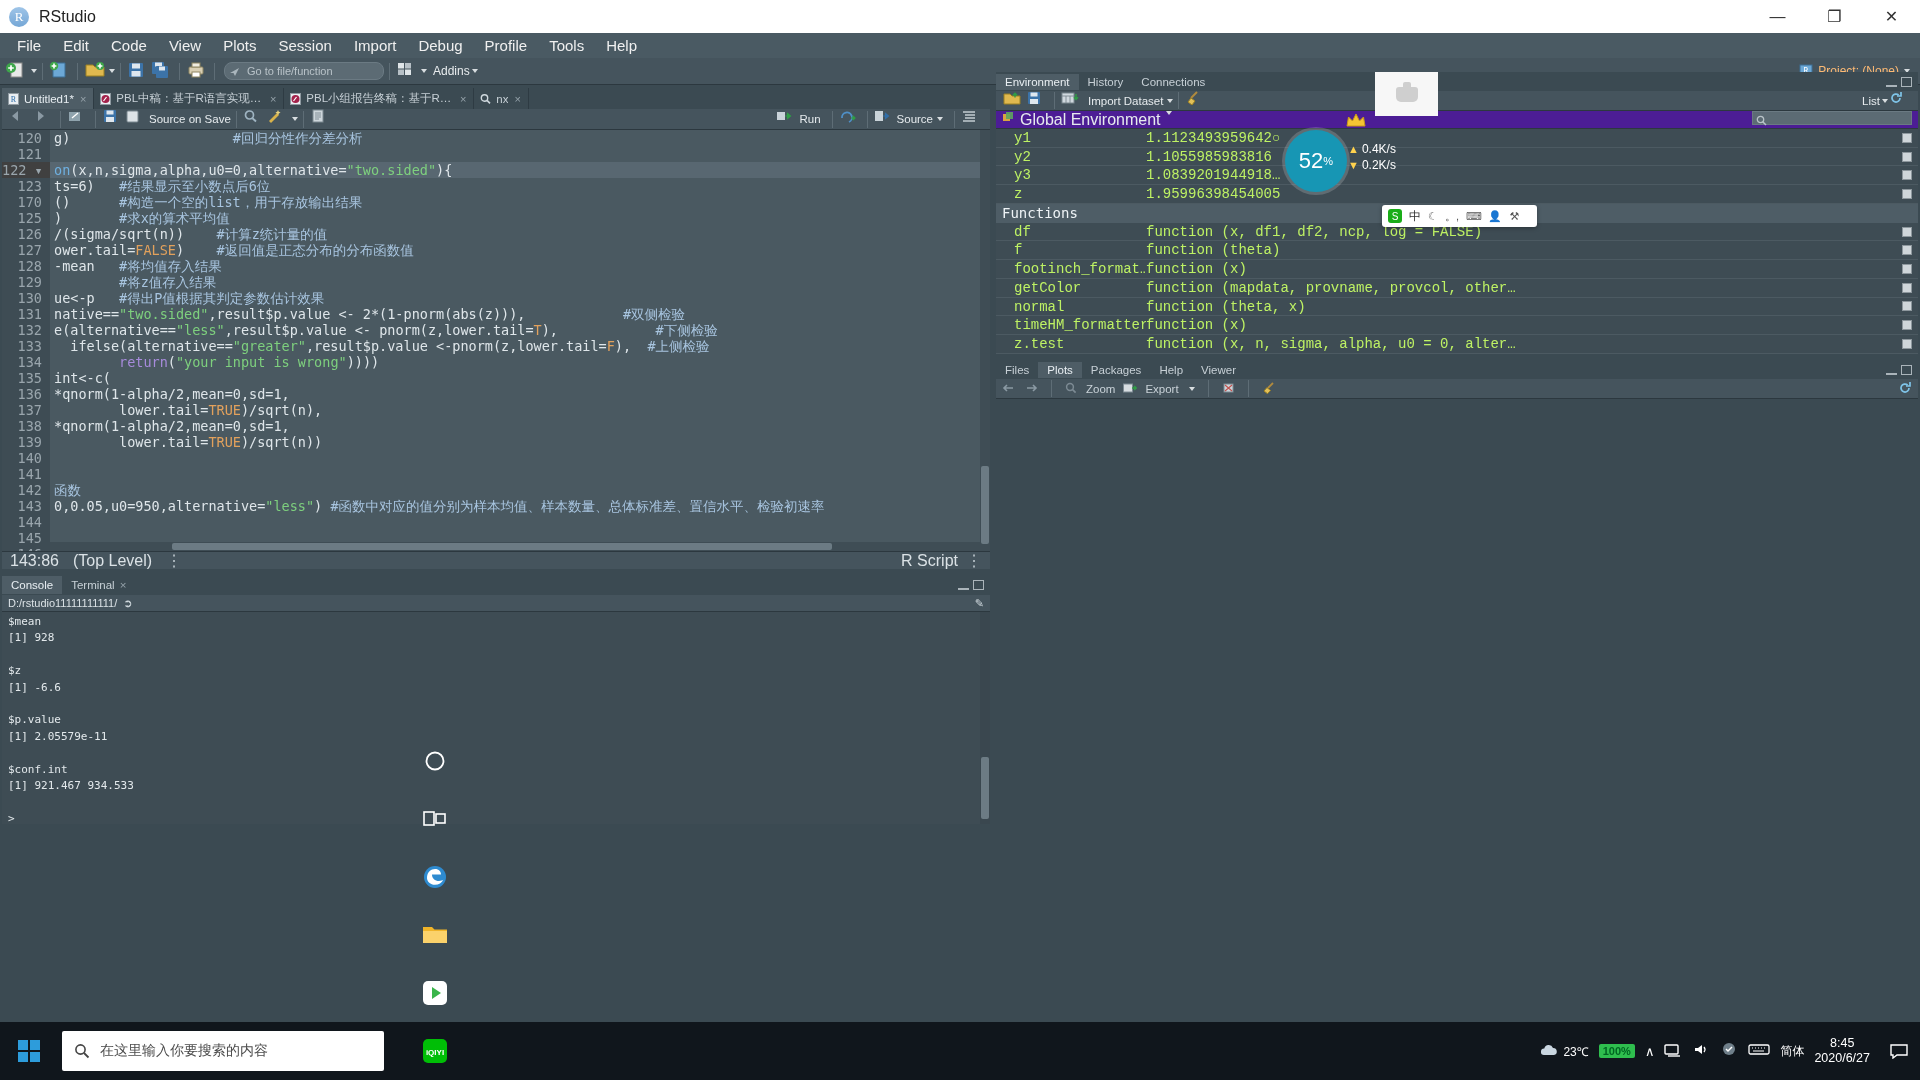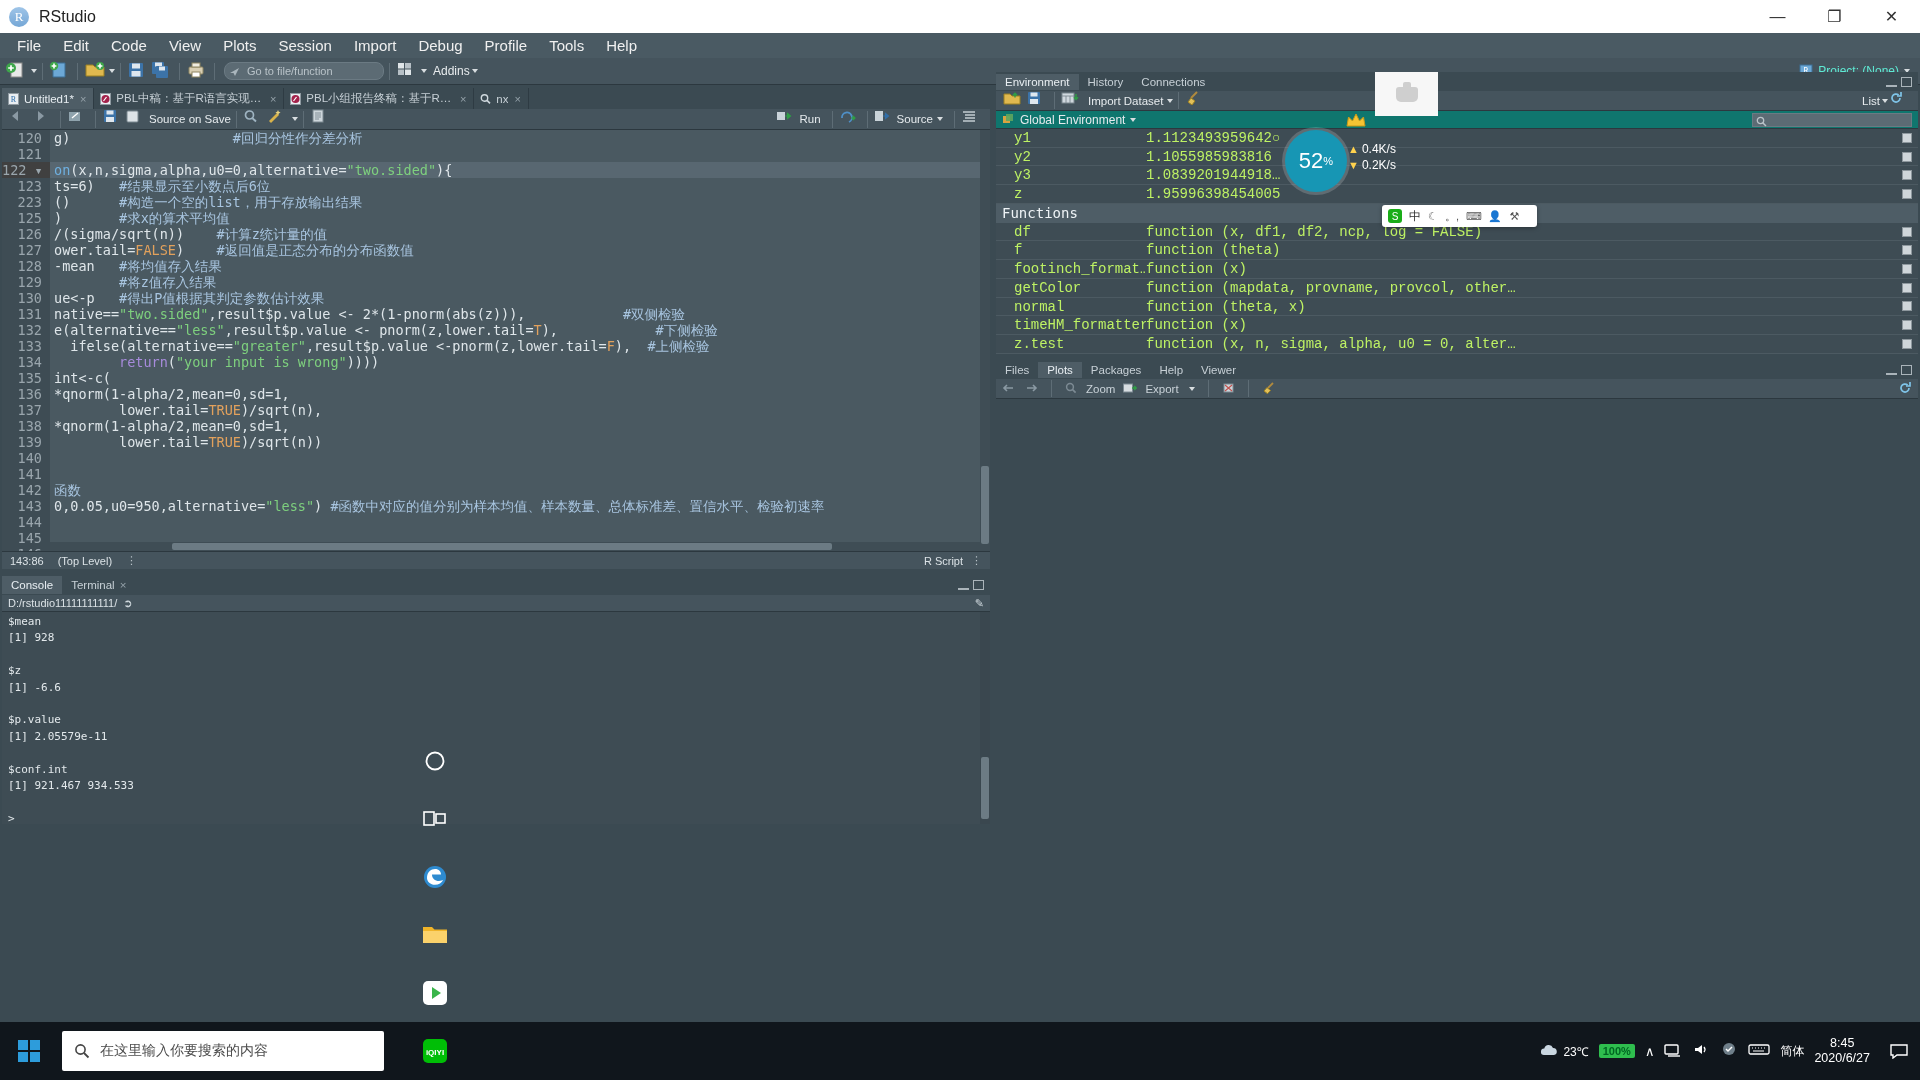--- a/index.html
+++ b/index.html
@@ -48,21 +48,21 @@
   .tbi { width:22px;height:20px; margin:0 1px; position:relative; display:inline-block;}
   .tsep { width:1px;height:17px;background:#5e6d76; margin:0 5px;}
   .caret { width:0;height:0;border-left:3px solid transparent;border-right:3px solid transparent;
            border-top:4px solid #d8dde0; display:inline-block; margin-left:2px; vertical-align:middle;}
   .gotofile {
     width:160px;height:18px;background:#5c6b74;border:1px solid #6b7a83;border-radius:8px;
     display:flex;align-items:center;padding-left:4px; margin-left:4px;
   }
   .gotofile span { color:#b9c3c9; font-size:11px; margin-left:6px;}
   .addins { color:#e8ecee; font-size:12px; margin-left:6px;}
-  .proj-right { margin-left:auto; margin-right:10px; color:#5eead4; font-size:12px; display:flex;align-items:center;}
+  .proj-right { margin-left:auto; margin-right:10px; color:#fdba74; font-size:12px; display:flex;align-items:center;}
 
   
   .pane { position:absolute; background:#3b4a52; }
 
   
   #source-pane { left:2px; top:88px; width:988px; height:483px; }
   .tabrow { height:21px; background:#3b4a52; display:flex; align-items:flex-end; }
   .etab {
     height:21px; display:flex; align-items:center; padding:0 7px 0 6px;
     font-size:11.5px; color:#c7d0d6; background:#3b4a52;
@@ -98,21 +98,21 @@
   .c-fn  { color:#6fb0e0; }
   .c-pur { color:#a78bdc; }
 
   .ed-scroll { position:absolute; right:0; top:0; width:10px; height:421px; background:#3f4d55;}
   .ed-thumb { position:absolute; right:1px; top:336px; width:8px; height:78px; background:#6c7b84; border-radius:2px;}
   .ed-hscroll { position:absolute; left:48px; bottom:0; height:9px; right:10px; background:#3f4d55;}
   .ed-hthumb { position:absolute; left:122px; bottom:1px; width:660px; height:7px; background:#6c7b84;border-radius:2px;}
 
   .estatus {
     height:18px; background:#45545d; display:flex; align-items:center;
-    font-size:11px; color:#dbe2e6; padding-left:8px; gap:14px;
+    font-size:16px; color:#dbe2e6; padding-left:8px; gap:14px;
     border-top:1px solid #2c383f;
   }
   .estatus .right { margin-left:auto; margin-right:8px; display:flex;align-items:center;gap:8px;}
 
   
   #console-pane { left:2px; top:575px; width:988px; height:258px; }
   .ctabrow { height:20px; background:#3b4a52; display:flex; align-items:center; }
   .ctab { font-size:11.5px; color:#c7d0d6; padding:3px 9px; }
   .ctab.active { background:#4e5d66; color:#e8eef2; }
   .ctab .x { color:#95a2aa; margin-left:5px;}
@@ -136,22 +136,22 @@
   .ptab { font-size:11.5px; color:#c7d0d6; padding:2px 9px; }
   .ptab.active { background:#4e5d66; color:#e8eef2; }
   .ptabrow .mmwrap { margin-left:auto; margin-right:6px; display:flex;gap:4px;}
   .ptoolbar {
     height:20px; background:#45545d; display:flex;align-items:center; padding-left:5px;
     border-bottom:1px solid #2c383f;
   }
   .ptoolbar .lbl { font-size:11.5px;color:#e6ebee; margin-left:4px;}
   .ptoolbar .right { margin-left:auto;margin-right:6px;display:flex;align-items:center;gap:0;font-size:11.5px;color:#e6ebee;}
   .envhead {
-    height:18px; background:#0f766e; display:flex;align-items:center;padding-left:6px;
-    font-size:12px;color:#e6ebee; border-bottom:1px solid #2c383f;
+    height:18px; background:#4c1d95; display:flex;align-items:flex-start;padding-left:6px;
+    font-size:16px;color:#e6ebee; border-bottom:1px solid #2c383f;
   }
   .srchbox { margin-left:auto; margin-right:6px; width:160px;height:14px;background:#5c6b74;border:1px solid #6b7a83;}
   .envtable { font-family:"DejaVu Sans Mono", monospace; font-size:14px; }
   .envrow { height:18.7px; line-height:18.7px; display:flex; border-bottom:1px solid #4c5a62;
             background:#3e4c54; color:#bef264;font-family:Liberation Mono, monospace; }
   .envrow .k { width:150px; padding-left:18px; flex:none; overflow:hidden; white-space:nowrap;}
   .envrow .v { flex:1; overflow:hidden; white-space:nowrap; padding-right:24px; }
   .envrow .grid { width:10px;height:10px;align-self:center;margin-left:auto;margin-right:6px;
                   background:#cfd6da;border:1px solid #8d979d;flex:none;}
   .envsec { height:19px;line-height:19px; background:#4e5d66; color:#eef3f6;
@@ -457,21 +457,21 @@
       <div class="ed-scroll">
         <div class="ed-thumb"></div>
       </div>
       <div class="ed-hscroll">
         <div class="ed-hthumb"></div>
       </div>
     <div class="code-line"><div class="ln">120</div><div class="ctext"><span>g)</span><span>                    </span><span class="c-com">#回归分性作分差分析</span></div></div>
         <div class="code-line"><div class="ln">121</div><div class="ctext"></div></div>
         <div class="code-line hl"><div class="ln">122 ▾</div><div class="ctext"><span class="c-fn">on</span><span>(x,n,sigma,alpha,u0=0,alternative=</span><span class="c-str">"two.sided"</span><span>){</span></div></div>
         <div class="code-line"><div class="ln">123</div><div class="ctext"><span>ts=6)</span><span>   </span><span class="c-com">#结果显示至小数点后6位</span></div></div>
-        <div class="code-line"><div class="ln">223</div><div class="ctext"><span>()</span><span>      </span><span class="c-com">#构造一个空的list，用于存放输出结果</span></div></div>
+        <div class="code-line"><div class="ln">170</div><div class="ctext"><span>()</span><span>      </span><span class="c-com">#构造一个空的list，用于存放输出结果</span></div></div>
         <div class="code-line"><div class="ln">125</div><div class="ctext"><span>)</span><span>       </span><span class="c-com">#求x的算术平均值</span></div></div>
         <div class="code-line"><div class="ln">126</div><div class="ctext"><span>/(sigma/sqrt(n))</span><span>    </span><span class="c-com">#计算z统计量的值</span></div></div>
         <div class="code-line"><div class="ln">127</div><div class="ctext"><span>ower.tail=</span><span class="c-kw">FALSE</span><span>)</span><span>    </span><span class="c-com">#返回值是正态分布的分布函数值</span></div></div>
         <div class="code-line"><div class="ln">128</div><div class="ctext"><span>-mean</span><span>   </span><span class="c-com">#将均值存入结果</span></div></div>
         <div class="code-line"><div class="ln">129</div><div class="ctext"><span>        </span><span class="c-com">#将z值存入结果</span></div></div>
         <div class="code-line"><div class="ln">130</div><div class="ctext"><span>ue&lt;-p</span><span>   </span><span class="c-com">#得出P值根据其判定参数估计效果</span></div></div>
         <div class="code-line"><div class="ln">131</div><div class="ctext"><span>native==</span><span class="c-str">"two.sided"</span><span>,result$p.value &lt;- 2*(1-pnorm(abs(z))),</span><span>            </span><span class="c-com">#双侧检验</span></div></div>
         <div class="code-line"><div class="ln">132</div><div class="ctext"><span>e(alternative==</span><span class="c-str">"less"</span><span>,result$p.value &lt;- pnorm(z,lower.tail=</span><span class="c-kw">T</span><span>),</span><span>            </span><span class="c-com">#下侧检验</span></div></div>
         <div class="code-line"><div class="ln">133</div><div class="ctext"><span>  ifelse(alternative==</span><span class="c-str">"greater"</span><span>,result$p.value &lt;-pnorm(z,lower.tail=</span><span class="c-kw">F</span><span>),</span><span>  </span><span class="c-com">#上侧检验</span></div></div>
         <div class="code-line"><div class="ln">134</div><div class="ctext"><span>        </span><span class="c-pur">return</span><span>(</span><span class="c-str">"your input is wrong"</span><span>))))</span></div></div>

